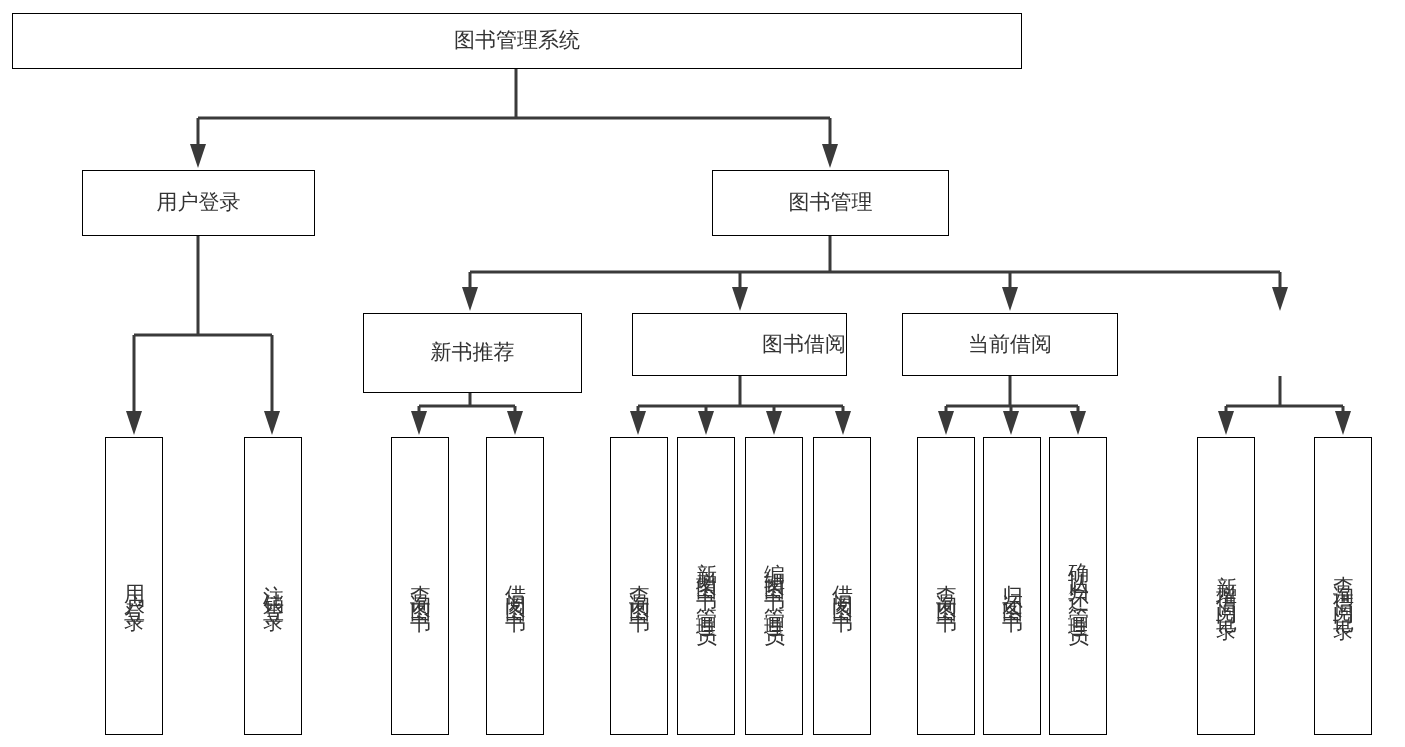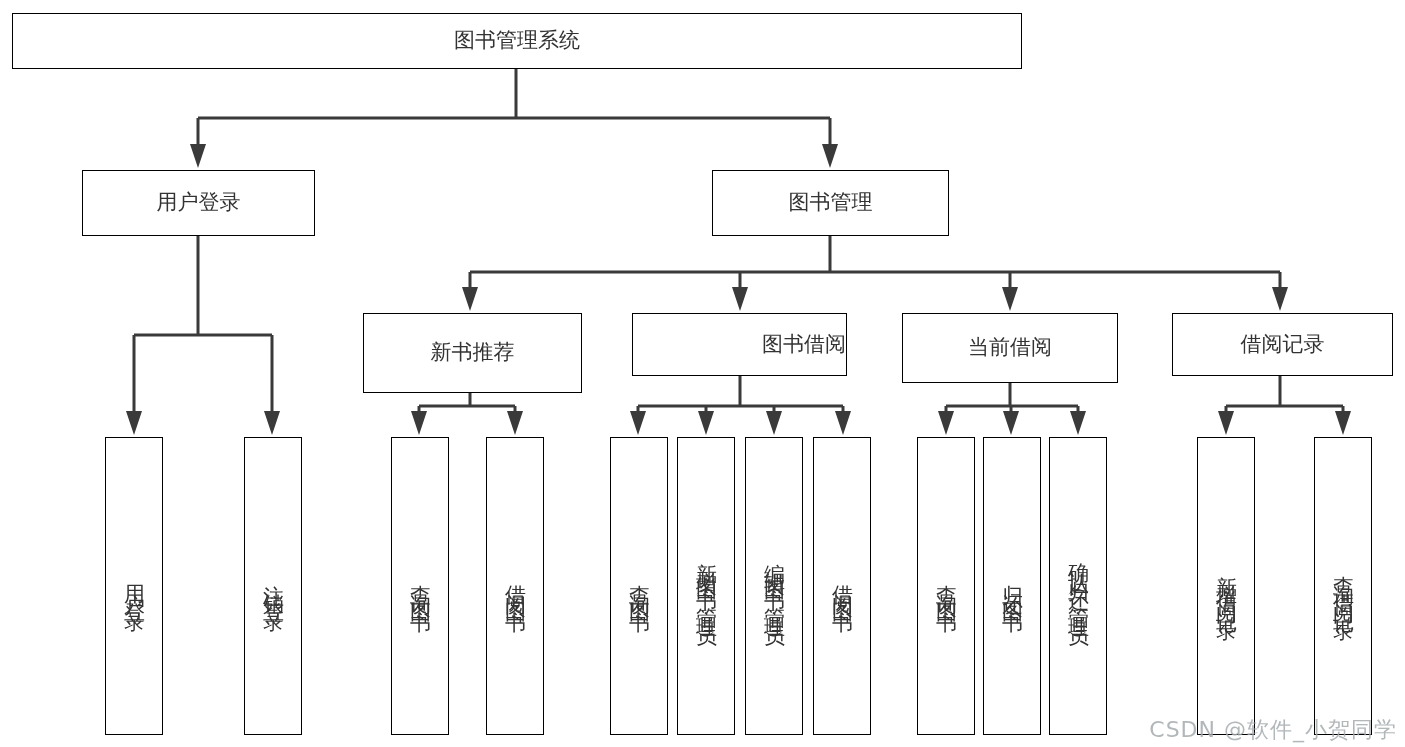--- a/index.html
+++ b/index.html
@@ -41,21 +41,21 @@
     white-space: nowrap;
   }
   
   #n-root    { left: 12px;  top: 13px;  width: 1010px; height: 56px; }
   
   #n-login   { left: 82px;  top: 170px; width: 233px; height: 66px; }
   #n-mgmt    { left: 712px; top: 170px; width: 237px; height: 66px; }
   
   #n-newbook { left: 363px;  top: 313px; width: 219px; height: 80px; }
   #n-borrow  { left: 632px;  top: 313px; width: 215px; height: 63px; justify-content: flex-end; }
-  #n-current { left: 902px;  top: 313px; width: 216px; height: 70px; }
+  #n-current { left: 902px;  top: 313px; width: 216px; height: 63px; }
   #n-record  { left: 1172px; top: 313px; width: 221px; height: 63px; }
   
   .leaf { top: 437px; width: 58px; height: 298px; }
   #l-login1     { left: 105px; }
   #l-logout     { left: 244px; }
   #l-nb-query   { left: 391px; }
   #l-nb-borrow  { left: 486px; }
   #l-bb-query   { left: 610px; }
   #l-bb-add     { left: 677px; }
   #l-bb-edit    { left: 745px; }
@@ -130,23 +130,20 @@
 
   <div class="box" id="n-newbook">
     <span>新书推荐</span>
   </div>
   <div class="box" id="n-borrow">
     <span>图书借阅</span>
   </div>
   <div class="box" id="n-current">
     <span>当前借阅</span>
   </div>
-  <div class="box" id="n-record">
-    <span>借阅记录</span>
-  </div>
 
   <div class="box leaf" id="l-login1">
     <span>用户登录</span>
   </div>
   <div class="box leaf" id="l-logout">
     <span>注销登录</span>
   </div>
 
   <div class="box leaf" id="l-nb-query">
     <span>查询图书</span>
@@ -178,15 +175,14 @@
     <span>确认归还（管理员）</span>
   </div>
 
   <div class="box leaf" id="l-r-add">
     <span>新增借阅记录</span>
   </div>
   <div class="box leaf" id="l-r-query">
     <span>查询借阅记录</span>
   </div>
 
-  <div class="watermark">CSDN @软件_小贺同学</div>
 
 </div>
 
 </body></html>

